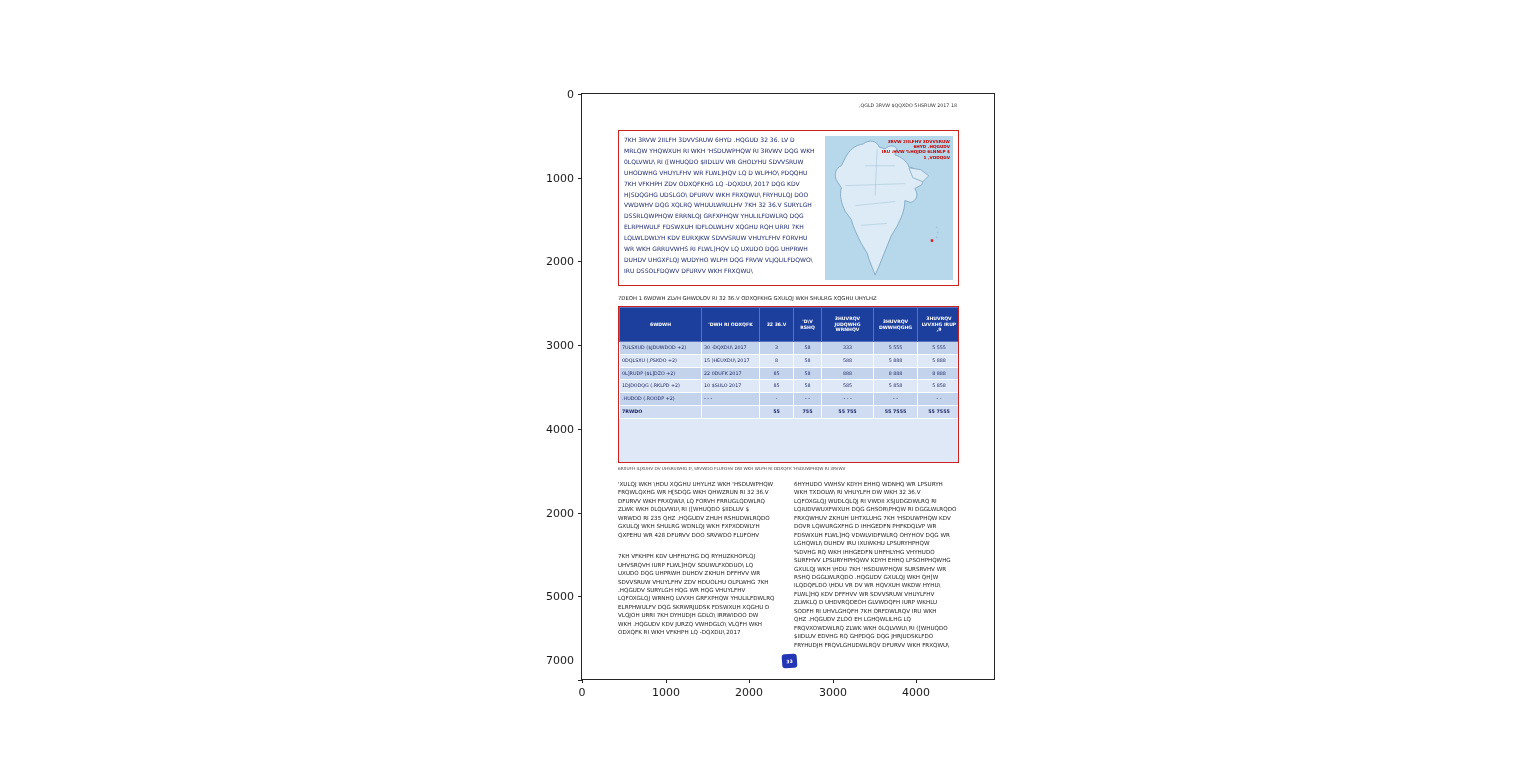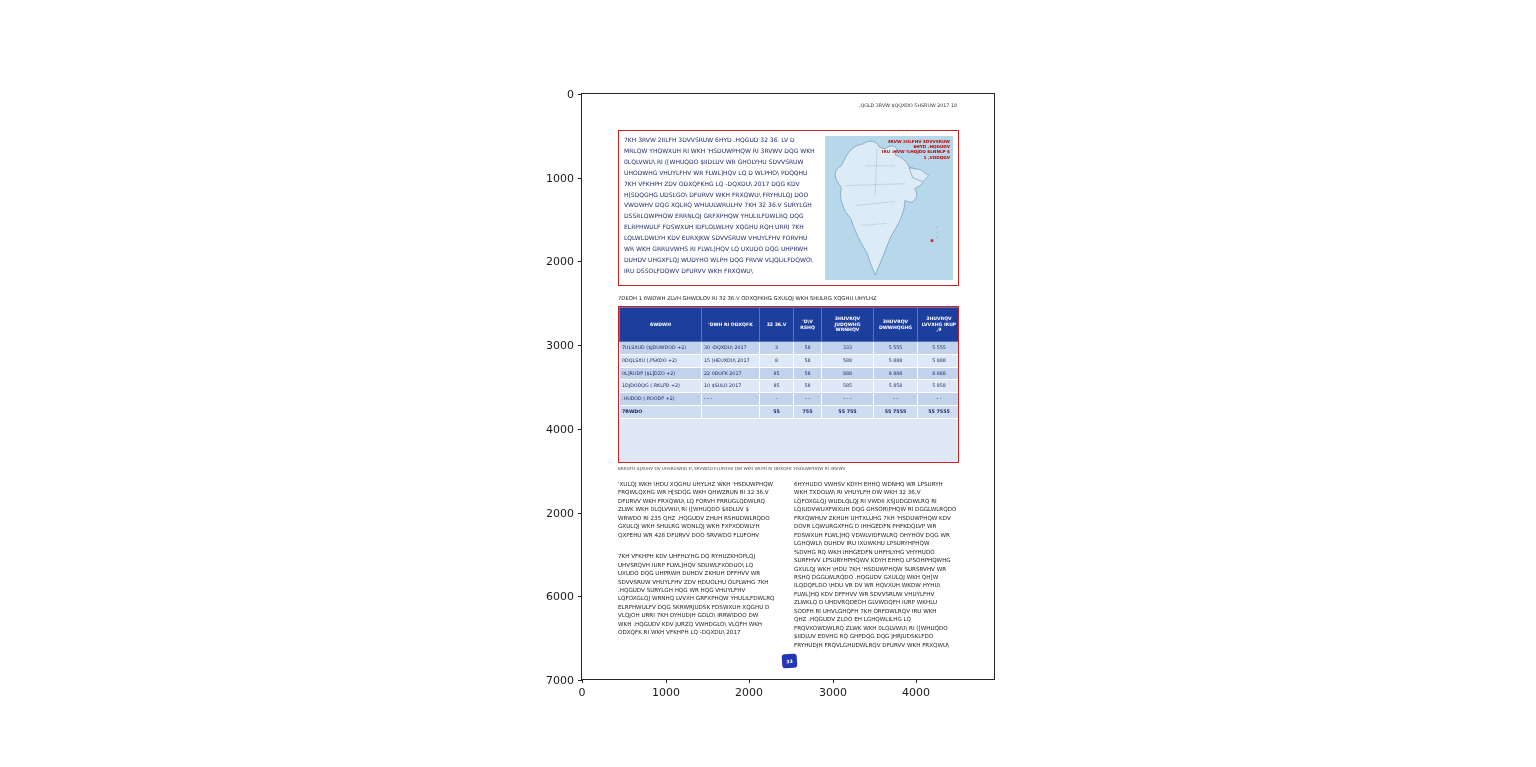--- a/index.html
+++ b/index.html
@@ -65,22 +65,22 @@
 
 <div class="fig">
   <div class="axes">
 
     <span class="ytl" style="top:0px">0</span>
     <span class="ytl" style="top:84px">1000</span>
     <span class="ytl" style="top:167px">2000</span>
     <span class="ytl" style="top:251px">3000</span>
     <span class="ytl" style="top:335px">4000</span>
     <span class="ytl" style="top:419px">2000</span>
-    <span class="ytl" style="top:502px">6000</span>
-    <span class="ytl" style="top:586px">7000</span>
+    <span class="ytl" style="top:502px">5000</span>
+    <span class="ytl" style="top:566px">7000</span>
     <i class="tmy" style="top:0px"></i>
     <i class="tmy" style="top:84px"></i>
     <i class="tmy" style="top:167px"></i>
     <i class="tmy" style="top:251px"></i>
     <i class="tmy" style="top:335px"></i>
     <i class="tmy" style="top:419px"></i>
     <i class="tmy" style="top:502px"></i>
     <i class="tmy" style="top:586px"></i>
 
     <span class="xtl" style="left:0px">0</span>

